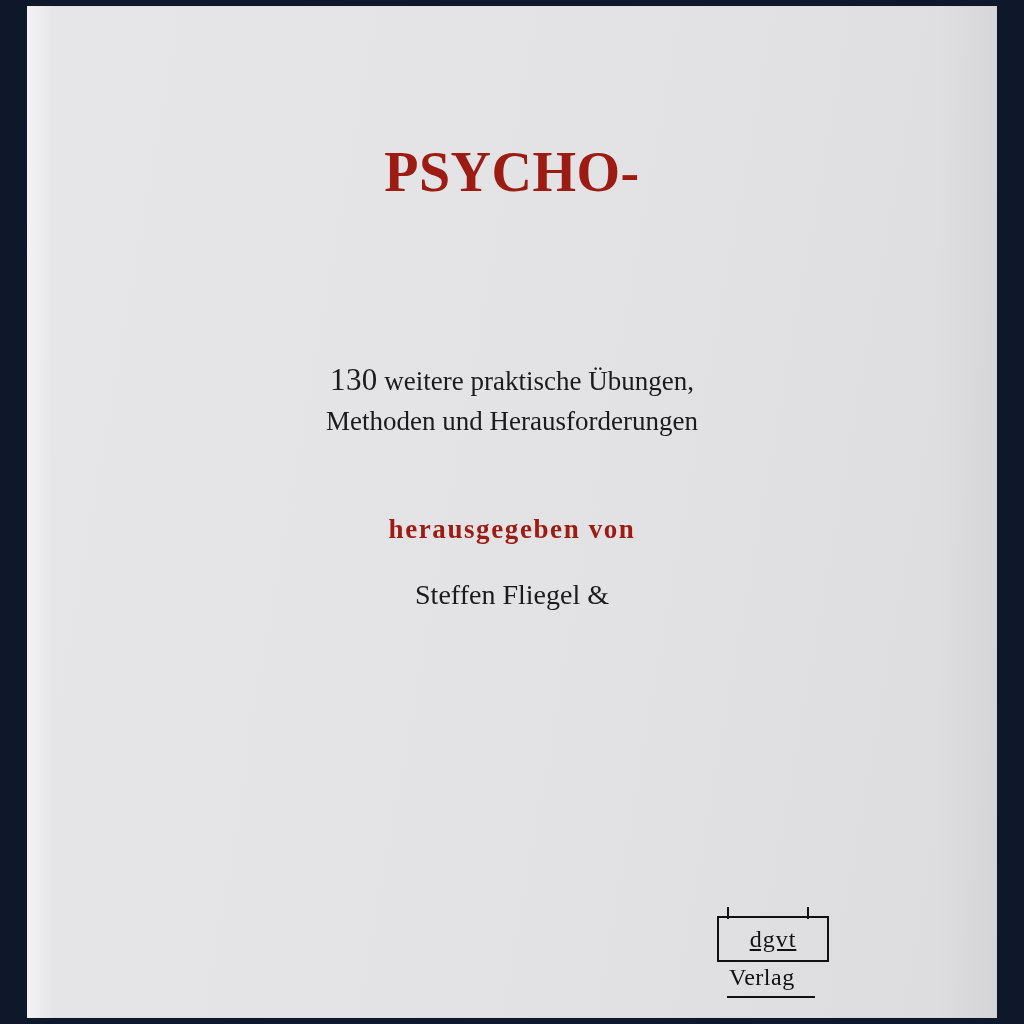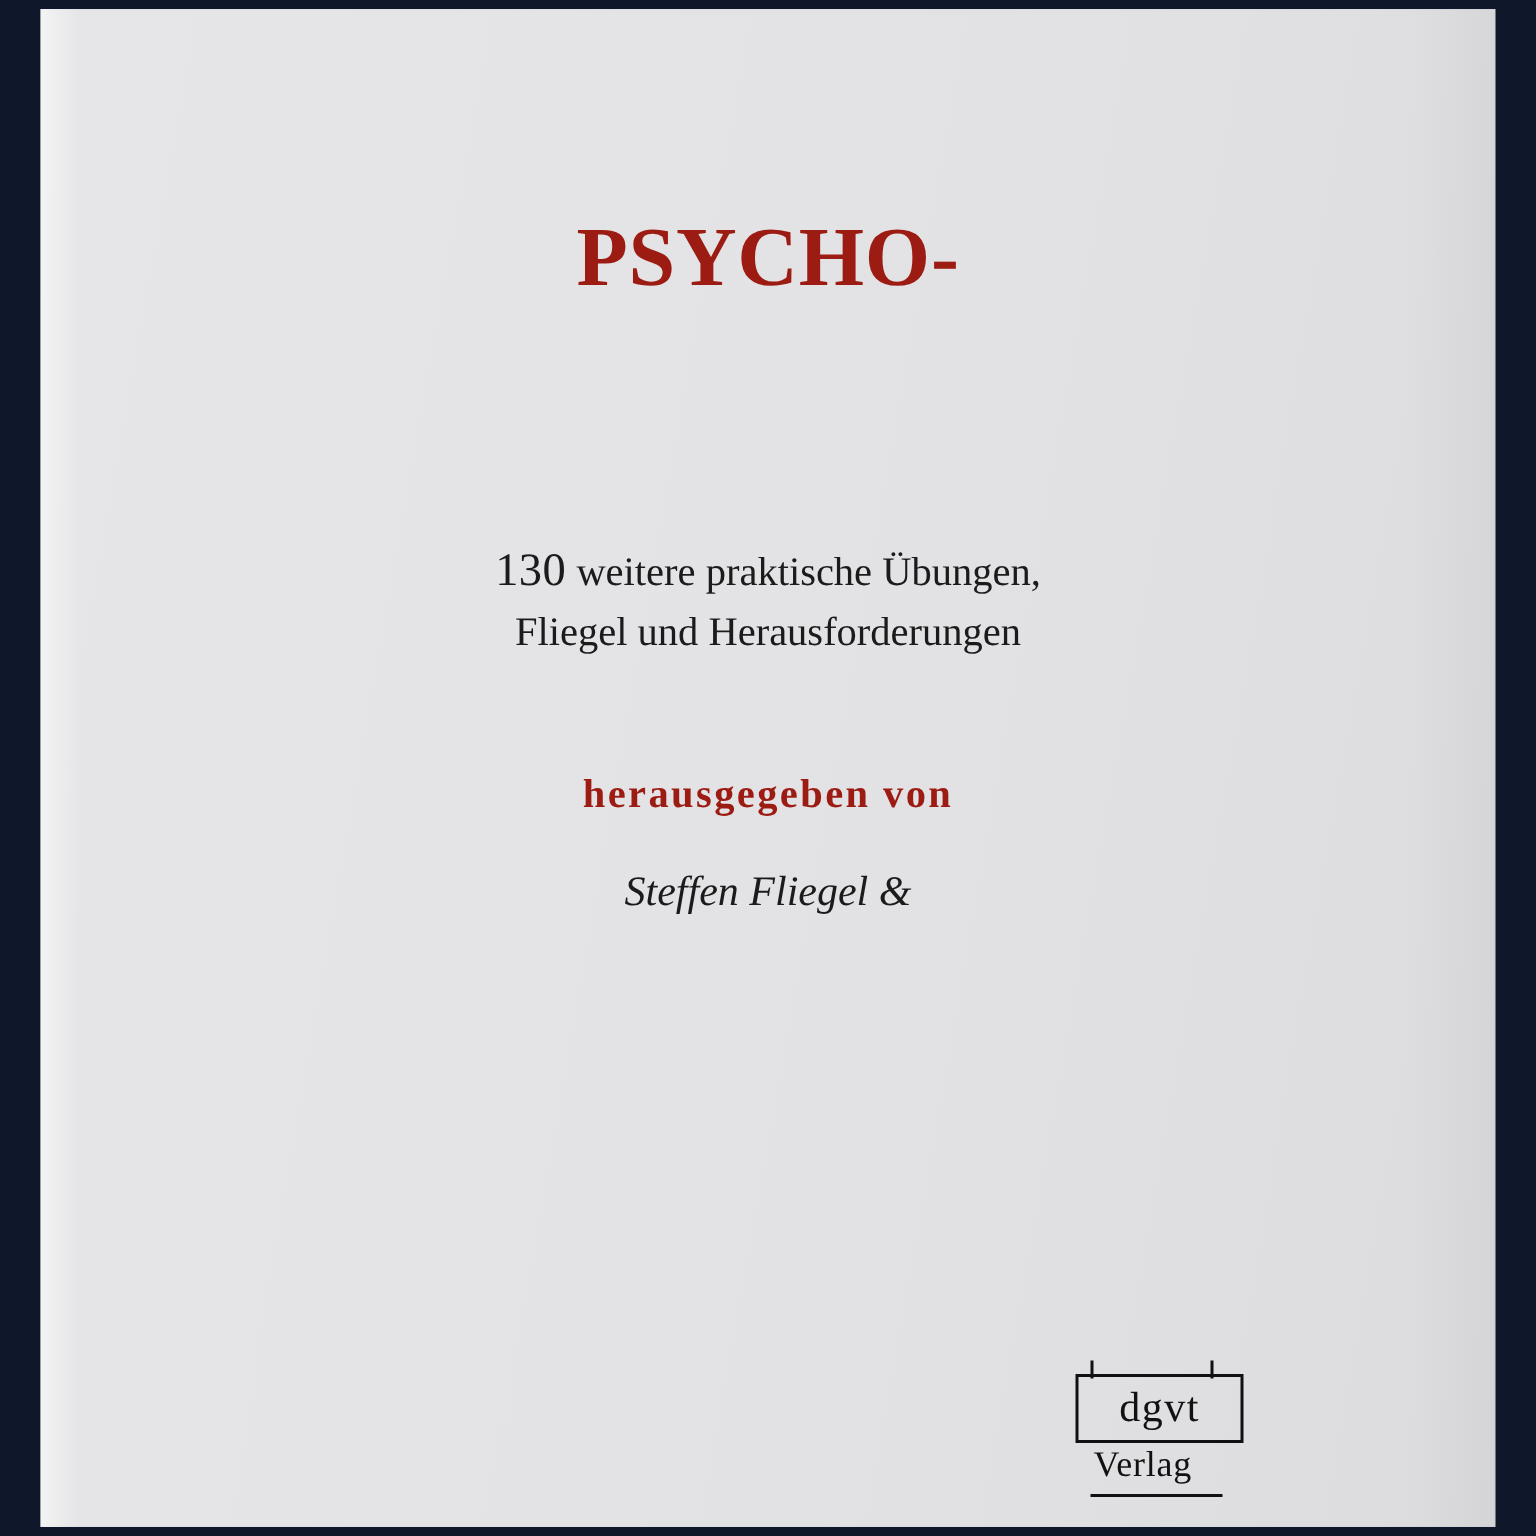--- a/index.html
+++ b/index.html
@@ -104,21 +104,20 @@
     left: 0;
     right: 0;
     top: 568px;
     text-align: center;
   }
   .editor-name {
     color: #1b1b1b;
     font-family: "Liberation Serif", serif;
     font-size: 28px;
     line-height: 1.52;
-    font-style: italic;
   }
 
   
   .publisher {
     position: absolute;
     left: 672px;
     top: 896px;
     width: 150px;
     height: 105px;
   }
@@ -149,23 +148,24 @@
   .logo-mark {
     position: absolute;
     left: 0;
     top: 0;
     width: 108px;
     height: 42px;
     display: flex;
     align-items: center;
     justify-content: center;
     font-family: "Liberation Serif", serif;
-    font-size: 28px;
+    font-size: 24px;
     letter-spacing: 1px;
     color: #111;
+    text-decoration: underline;
   }
   .logo-word {
     position: absolute;
     left: 30px;
     top: 62px;
     font-family: "Liberation Serif", serif;
     font-size: 24px;
     color: #111;
     letter-spacing: 0.5px;
   }
@@ -186,21 +186,21 @@
 
     <div class="title-block">
       <div class="title-line">PSYCHO-</div>
     </div>
 
     <div class="subtitle-block">
       <div class="subtitle-line">
         <span class="count">130</span>
         <span>weitere praktische Übungen,</span>
       </div>
-      <div class="subtitle-line">Fliegel und Herausforderungen</div>
+      <div class="subtitle-line">Methoden und Herausforderungen</div>
     </div>
 
     <div class="editor-label">herausgegeben von</div>
 
     <div class="editors">
       <div class="editor-name">Steffen Fliegel &amp;</div>
     </div>
 
     <div class="publisher">
       <div class="logo-box">

